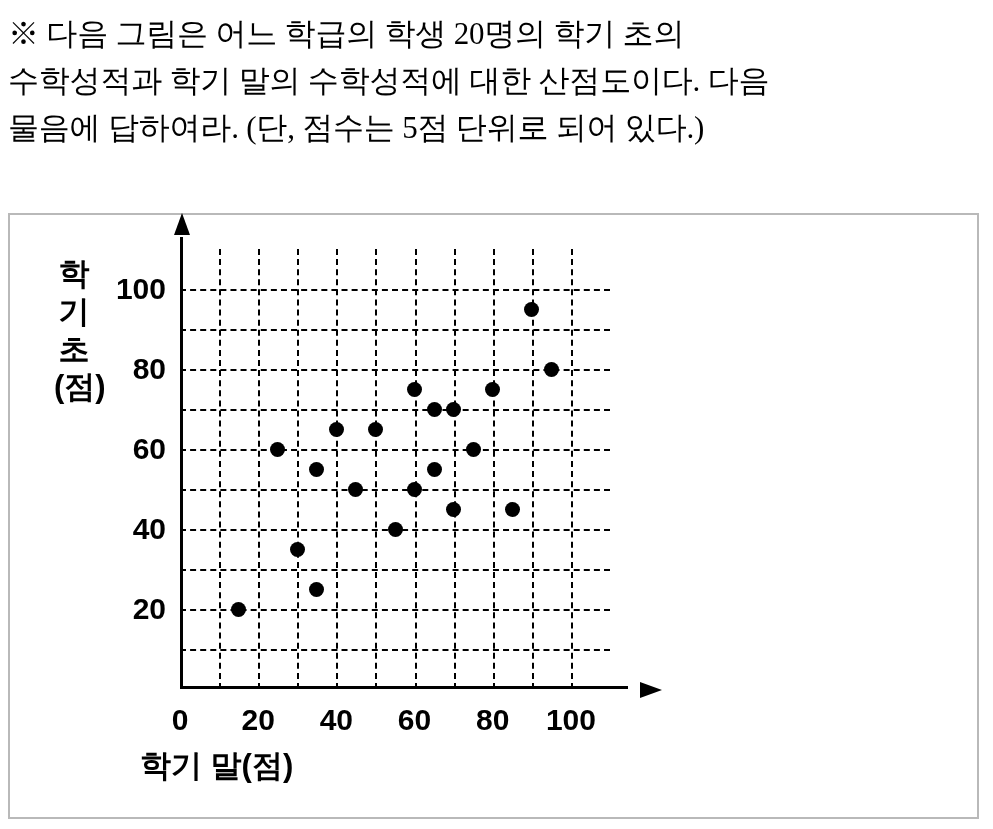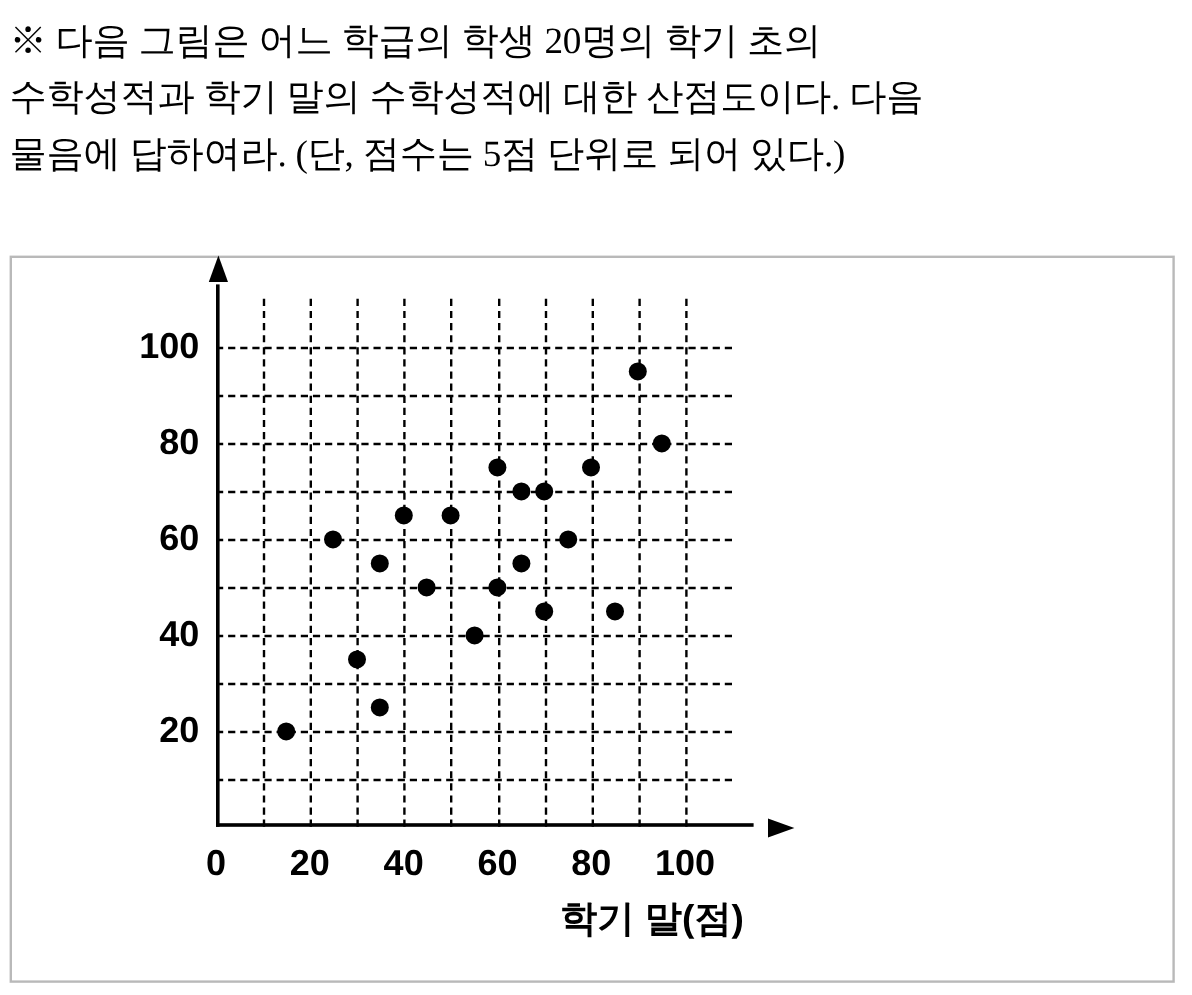--- a/index.html
+++ b/index.html
@@ -54,21 +54,21 @@
     font-size: 31px;
     line-height: 1.22;
     text-align: center;
     white-space: pre-line;
   }
   #x-axis-title {
     position: absolute;
     left: 100px;
     top: 516px;
     width: 480px;
-    text-align: right;
+    text-align: left;
     font-family: "Liberation Sans", sans-serif;
     font-weight: bold;
     font-size: 31px;
   }
 
   
   #plot {
     position: absolute;
     left: 140px;
     top: 20px;
@@ -158,20 +158,21 @@
 </head>
 <body>
 
 <div id="prompt">※ 다음 그림은 어느 학급의 학생 20명의 학기 초의
 수학성적과 학기 말의 수학성적에 대한 산점도이다. 다음
 물음에 답하여라. (단, 점수는 5점 단위로 되어 있다.)</div>
 
 <div id="figure-panel">
   <div id="chart-area">
 
+    <div id="y-axis-title">학기 초 (점)</div>
     <div id="x-axis-title">학기 말(점)</div>
 
     <div id="plot">
       <div id="gridlines">
           <div class="grid-line grid-v" style="left: 39.0909px;"></div>
           <div class="grid-line grid-v" style="left: 78.1818px;"></div>
           <div class="grid-line grid-v" style="left: 117.273px;"></div>
           <div class="grid-line grid-v" style="left: 156.364px;"></div>
           <div class="grid-line grid-v" style="left: 195.455px;"></div>
           <div class="grid-line grid-v" style="left: 234.545px;"></div>

